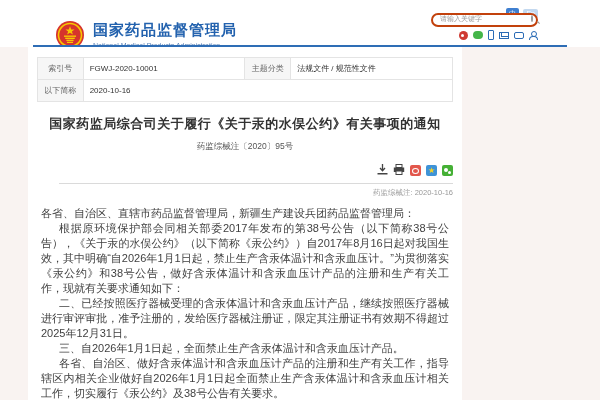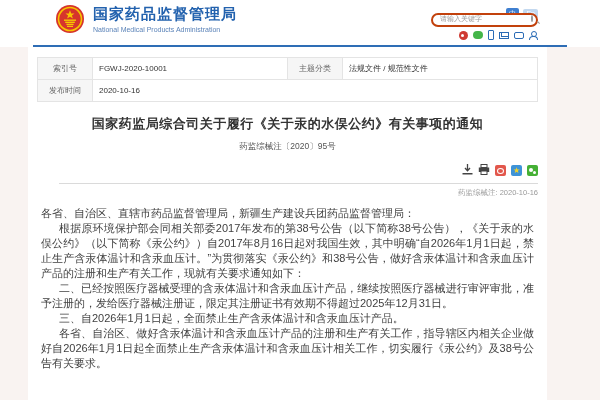--- a/index.html
+++ b/index.html
@@ -1,21 +1,21 @@
 <!DOCTYPE html>
 <html><head>
 <meta charset="utf-8">
 <style>
   * { margin:0; padding:0; box-sizing:border-box; }
   html,body { width:600px; height:400px; overflow:hidden; }
   body { font-family:"Liberation Sans","DejaVu Sans",sans-serif; background:#f9f3f1; }
 
   
   .site-header { position:relative; width:600px; height:47px; background:#ffffff; }
-  .brand { position:absolute; left:55px; top:4px; display:flex; align-items:center; }
+  .brand { position:absolute; left:55px; top:20px; display:flex; align-items:center; }
   .emblem { width:30px; height:30px; display:inline-block; }
   .brand-text { margin-left:8px; }
   .site-name { font-size:15px; font-weight:bold; color:#2362ae; letter-spacing:1px; }
   .site-name-en { font-size:7px; color:#5b83b8; margin-top:2px; }
   .lang-toggle { position:absolute; right:62px; top:2px; }
   .lang { display:inline-block; font-size:7px; padding:1px 3px; border-radius:2px; cursor:pointer; }
   .lang-zh { background:#3f7fd0; color:#fff; }
   .lang-en { background:#c3d8ef; color:#fff; }
   .searchbox { position:absolute; right:62px; top:13px; width:107px; height:14px; border:2px solid #c2410c; border-radius:8px; background:#fff; display:flex; align-items:flex-start; }
   .searchbox input { border:none; outline:none; background:transparent; flex:1; font-size:7px; color:#555; padding:0 0 0 7px; font-family:inherit; }
@@ -30,21 +30,21 @@
   .qi-mobile { width:6px; height:10px; border:1px solid #2a6bb5; border-radius:1px; }
   .qi-mail { width:10px; height:7px; border:1px solid #2a6bb5; position:relative; }
   .qi-mail::after { content:""; position:absolute; left:1px; top:0; width:6px; height:3px; border-left:1px solid #2a6bb5; border-right:1px solid #2a6bb5; transform:rotate(0deg); border-bottom:1px solid #2a6bb5; }
   .qi-msg { width:10px; height:7px; border:1px solid #2a6bb5; border-radius:2px; }
   .qi-user { width:9px; height:9px; position:relative; }
   .qi-user::before { content:""; position:absolute; width:4px; height:4px; border:1px solid #2a6bb5; border-radius:50%; left:2px; top:0; }
   .qi-user::after { content:""; position:absolute; width:7px; height:3px; border:1px solid #2a6bb5; border-bottom:none; border-radius:4px 4px 0 0; left:0; bottom:0; }
   .blue-line { position:absolute; left:33px; right:33px; bottom:0; height:2px; background:#2e6db5; }
 
   
-  .panel { position:absolute; left:28px; top:47px; width:519px; height:353px; background:#ffffff; padding:10px 9px 0 9px; }
+  .panel { position:absolute; left:28px; top:47px; width:434px; height:353px; background:#ffffff; padding:10px 9px 0 9px; }
 
   table.info-table { width:100%; border-collapse:collapse; table-layout:fixed; }
   .info-table td { border:1px solid #e4e4e4; font-size:8px; padding:5px 6px; height:20px; }
   .info-table td.lbl { background:#f6f6f6; color:#666; text-align:center; width:11%; }
   .info-table td.val { color:#333; text-align:left; }
 
   .doc-title { font-size:13px; font-weight:bold; color:#333; text-align:center; margin-top:13px; letter-spacing:0.5px; }
   .doc-no { font-size:8.5px; color:#555; text-align:center; margin-top:8px; }
 
   .toolbar { display:flex; justify-content:flex-end; align-items:center; margin-top:8px; gap:5px; }
@@ -112,21 +112,21 @@
 
   <table class="info-table">
     <tbody>
         <tr>
       <td class="lbl">索引号</td>
       <td class="val" style="width:39%">FGWJ-2020-10001</td>
       <td class="lbl">主题分类</td>
       <td class="val" style="width:39%">法规文件 / 规范性文件</td>
     </tr>
     <tr>
-      <td class="lbl">发布时间</td>
+      <td class="lbl">以下简称</td>
       <td class="val" colspan="3">2020-10-16</td>
     </tr>
   </tbody>
     </table>
 
   <h1 class="doc-title">国家药监局综合司关于履行《关于汞的水俣公约》有关事项的通知</h1>
   <div class="doc-no">药监综械注〔2020〕95号</div>
 
   <div class="toolbar">
     <span class="tb-ico">

